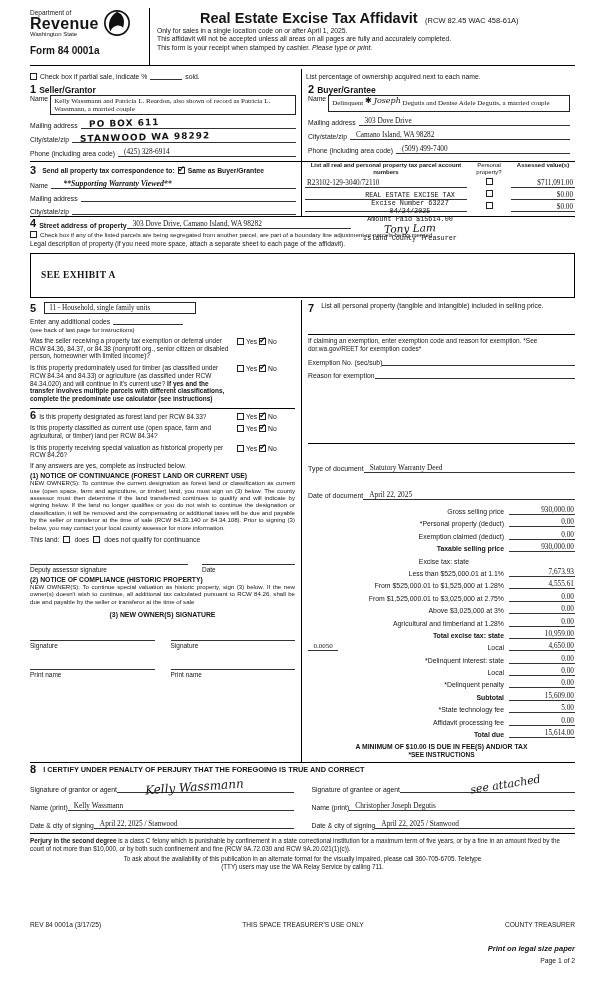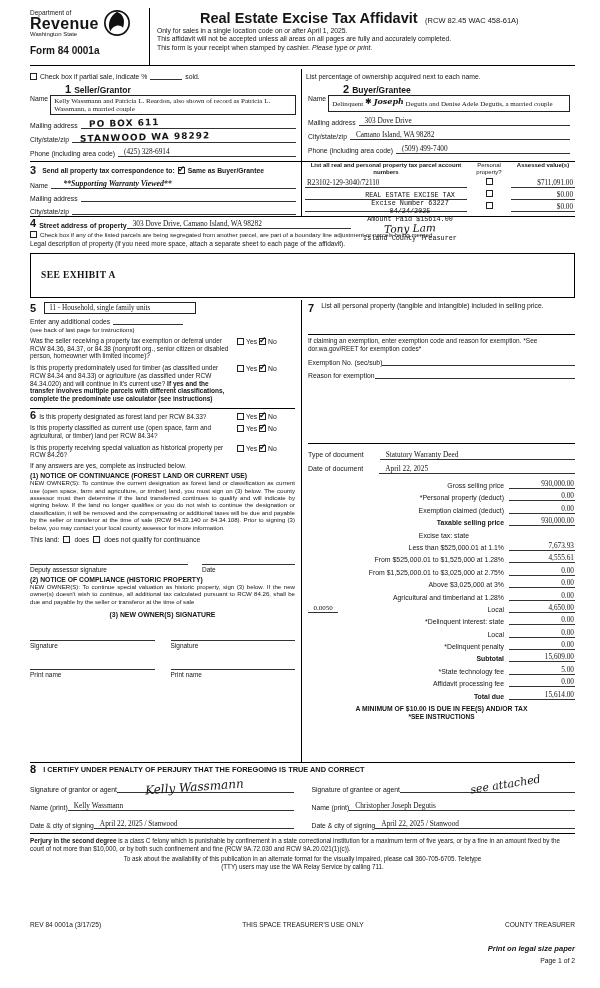--- a/index.html
+++ b/index.html
@@ -39,28 +39,28 @@
   .topbar { left:30px; top:69px; width:545px; height:13px; display:flex; font-size:6.8px; }
   .topbar-l { width:272px; border-right:1px solid #000; display:flex; align-items:flex-end; gap:3px; padding-bottom:2px; }
   .topbar-r { flex:1; padding-left:4px; display:flex; align-items:flex-end; padding-bottom:2px; }
   .pctline { display:inline-block; width:32px; border-bottom:1px solid #333; height:7px; }
 
   
   .parties { left:30px; top:82px; width:545px; height:80px; display:flex; border-bottom:1px solid #000; }
   .pcol { width:272px; border-right:1px solid #000; padding:1px 5px 0 0; }
   .pcol.right { border-right:none; flex:1; padding-left:6px; }
   .secnum { font-size:11px; font-weight:bold; margin-right:3px; }
-  .sechead { font-size:8.5px; font-weight:bold; height:12px;margin-left:35px; }
+  .sechead { font-size:8.5px; font-weight:bold; height:12px; }
   .namerow { display:flex; align-items:flex-start; font-size:6.8px; }
   .namebox { flex:1; margin-left:2px; border:1px solid #222; min-height:17px;
              font-family:"Liberation Serif", serif; font-size:7px; line-height:8px; padding:1px 3px; }
   .prow-f { margin-top:5px; font-size:6.8px; }
   .hand-val { position:absolute; bottom:0px; left:8px; font-size:9px; transform:rotate(-1.5deg); white-space:nowrap; }
   .ins { font-size:8px; vertical-align:2px; white-space:nowrap; }
-  .ins .hand { letter-spacing:0; font-weight:bold; font-style:italic; font-family:"DejaVu Serif", serif; }
+  .ins .hand { letter-spacing:0; font-weight:normal; font-style:italic; font-family:"DejaVu Serif", serif; }
 
   
   .sec3 { left:30px; top:162px; width:545px; height:55px; display:flex; border-bottom:1px solid #000; }
   .s3l { width:272px; border-right:1px solid #000; padding:2px 5px 0 0; font-size:6.8px; }
   .s3l .line1 { display:flex; align-items:center; gap:3px; flex-wrap:nowrap; }
   .s3l .frow { margin-top:4px; }
   .stampnote { font-family:"Liberation Serif", serif; font-style:italic; font-weight:bold; font-size:7.8px;
                position:absolute; bottom:0; left:12px; white-space:nowrap; }
   .s3r { flex:1; padding:0 0 0 3px; }
   .pthead { display:flex; text-align:center; font-size:6px; line-height:6.8px; }
@@ -118,21 +118,21 @@
   .ownersigs > div { flex:1; }
   .printrow { margin-top:12px; }
 
   .s7head { display:flex; gap:4px; }
   .s7body { font-size:6.8px; line-height:8px; }
   .sp20 { height:18px; }
   .rline { border-top:1px solid #000; margin:2px 0 2px 0; }
   .exnote { font-size:6.5px; line-height:7.8px; }
   .exrow { display:flex; align-items:flex-end; font-size:6.8px; margin-top:4px; }
   .spdoc { height:62px; }
-  .docrow { display:flex; align-items:flex-start; font-size:7px; margin-top:5px;gap:16px; }
+  .docrow { display:flex; align-items:center; font-size:7px; margin-top:18px; }
   .taxrows { margin-top:3px; }
   .trow { display:flex; align-items:flex-end; height:12.4px; font-size:6.9px; }
   .tlabel { flex:1; text-align:right; padding-right:5px; white-space:nowrap; }
   .tpre { width:30px; border-bottom:1px solid #333; text-align:center; font-family:"Liberation Serif", serif; font-size:7px; }
   .tval { width:66px; border-bottom:1px solid #333; text-align:right; padding-right:1px;
           font-family:"Liberation Serif", serif; font-size:7.3px; }
   .tval.nol { border-bottom:none; }
   .minnote { font-size:6.8px; font-weight:bold; text-align:center; margin-top:5px; }
   .seeinst { font-size:6.5px; font-weight:bold; text-align:center; margin-top:1px; }
 
@@ -498,20 +498,24 @@
           </div>
         <div class="trow">
             <span class="tlabel">Above $3,025,000 at 3%</span>
             <span class="tval">0.00</span>
           </div>
         <div class="trow">
             <span class="tlabel">Agricultural and timberland at 1.28%</span>
             <span class="tval">0.00</span>
           </div>
         <div class="trow">
+            <span class="tlabel bold">Total excise tax: state</span>
+            <span class="tval">10,959.00</span>
+          </div>
+        <div class="trow">
             <span class="tpre">0.0050</span>
             <span class="tlabel">Local</span>
             <span class="tval">4,650.00</span>
           </div>
         <div class="trow">
             <span class="tlabel">*Delinquent interest: state</span>
             <span class="tval">0.00</span>
           </div>
         <div class="trow">
             <span class="tlabel">Local</span>

